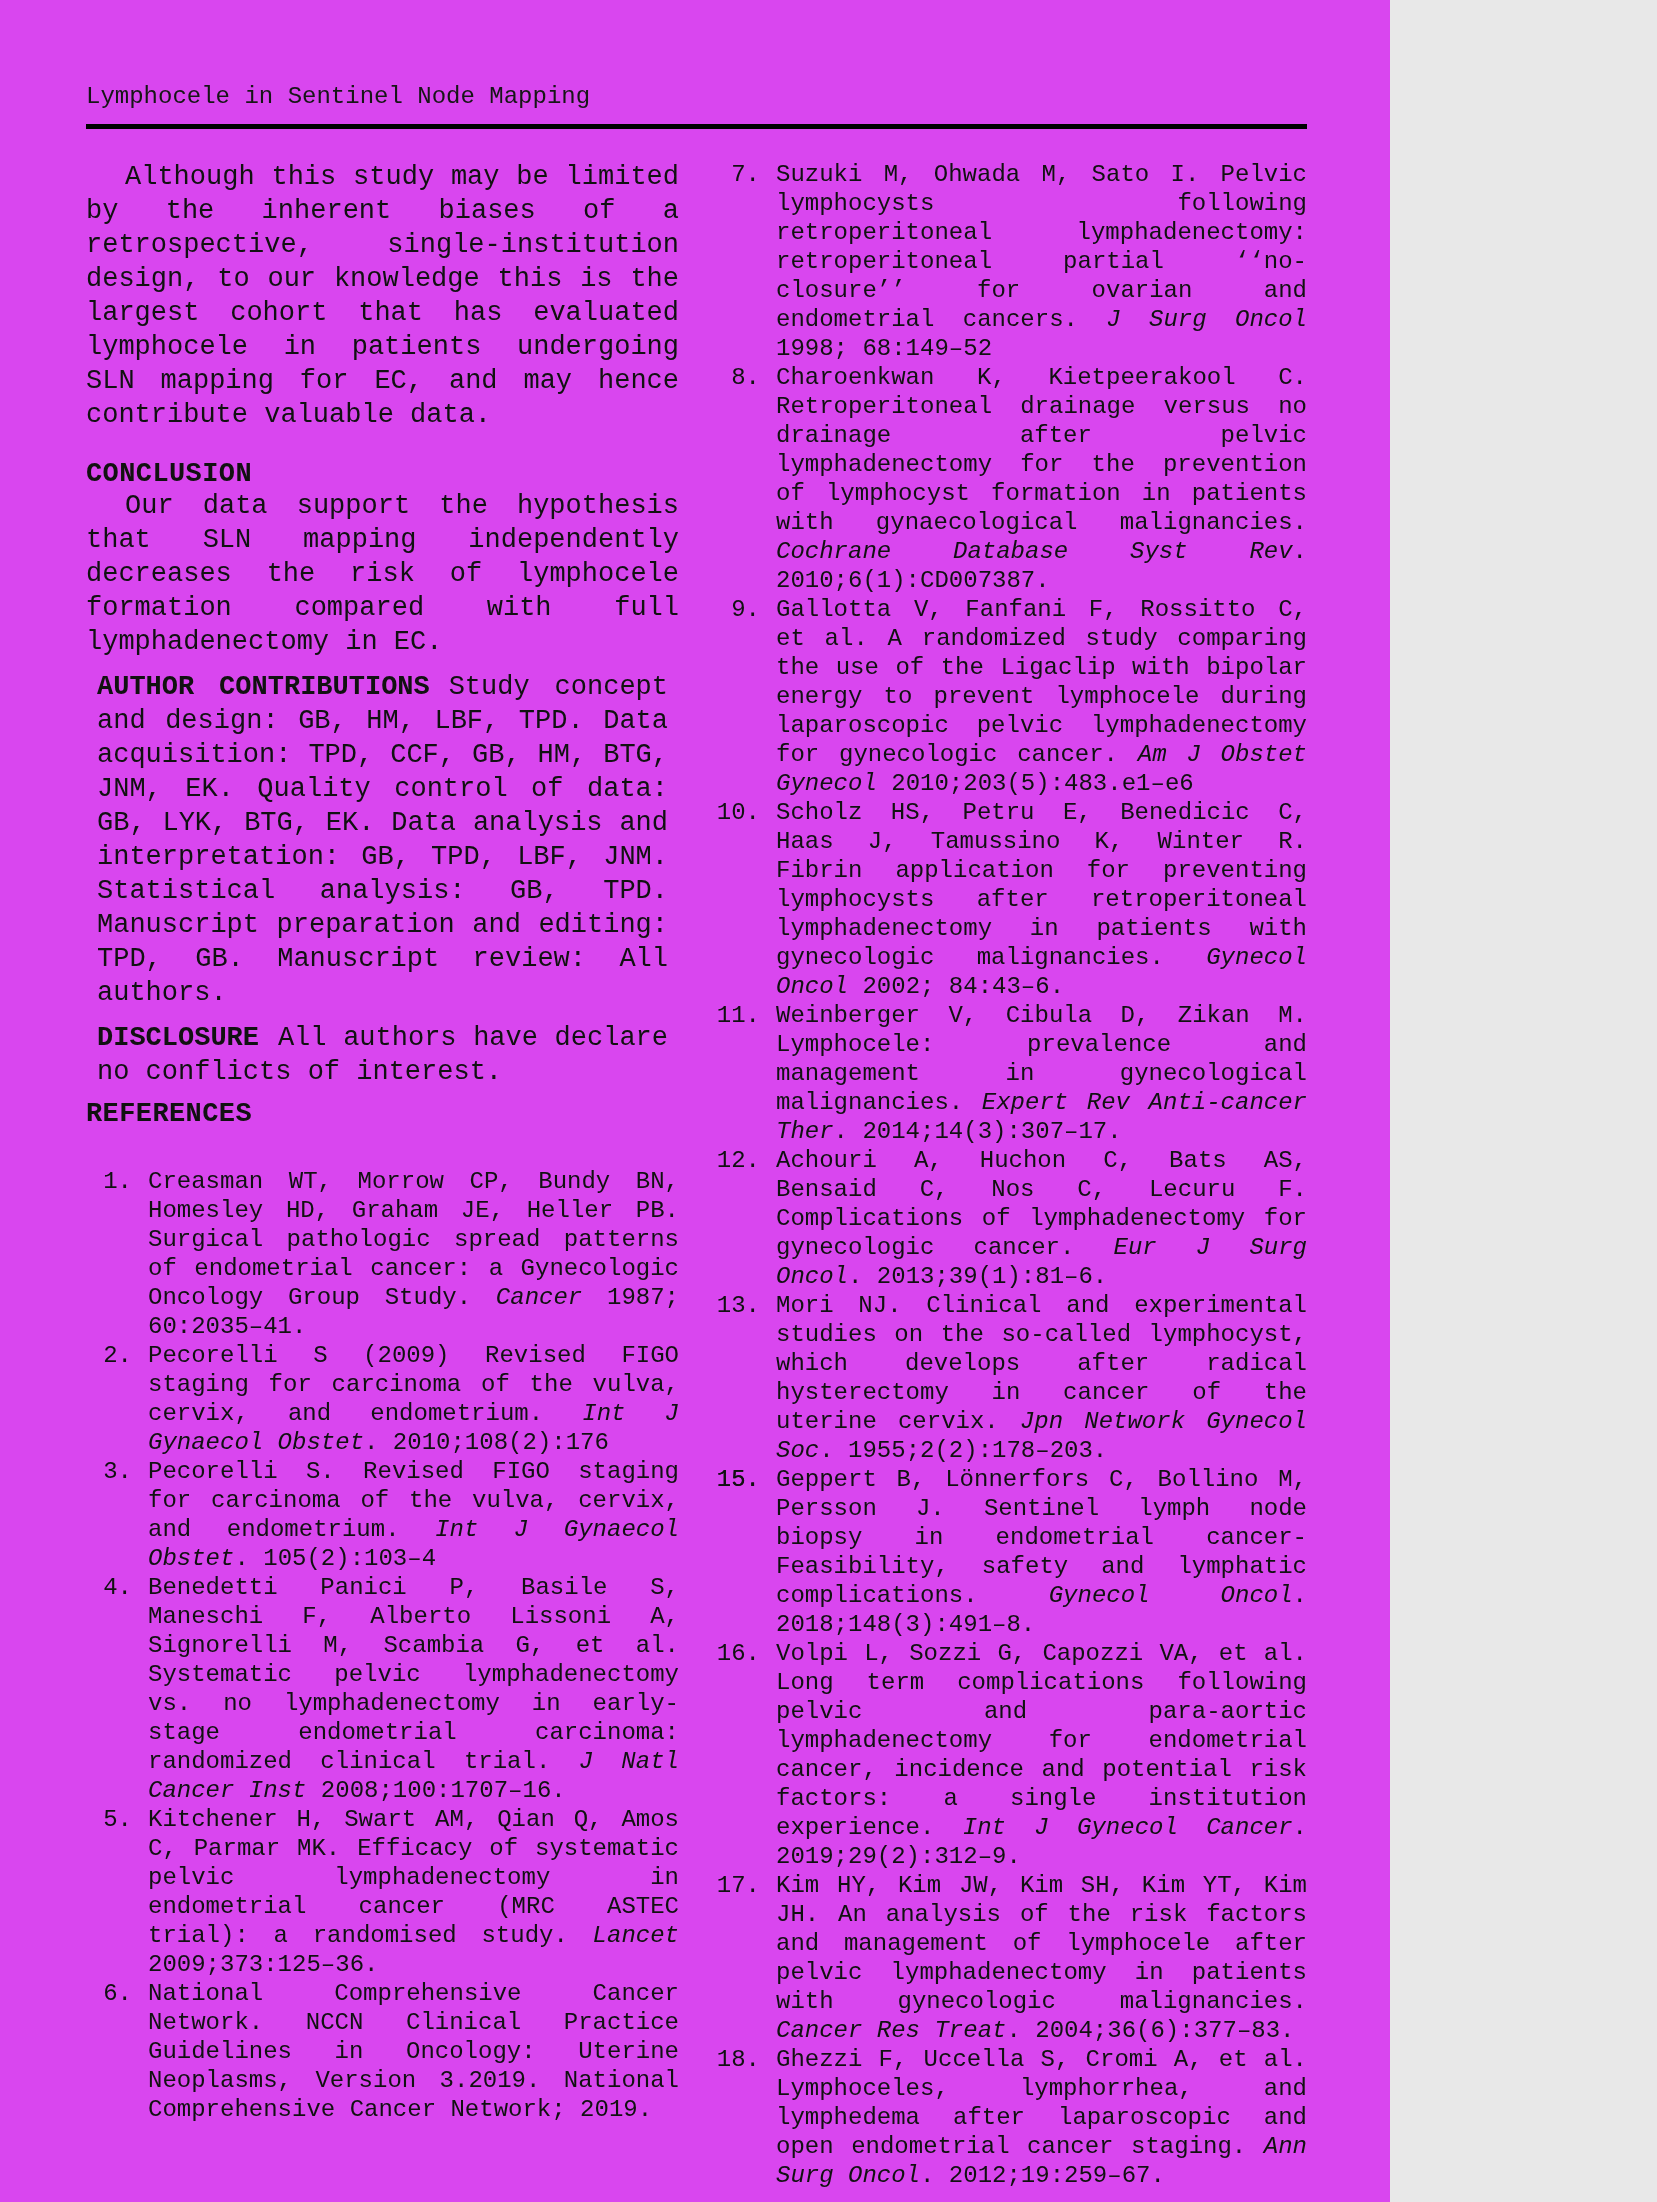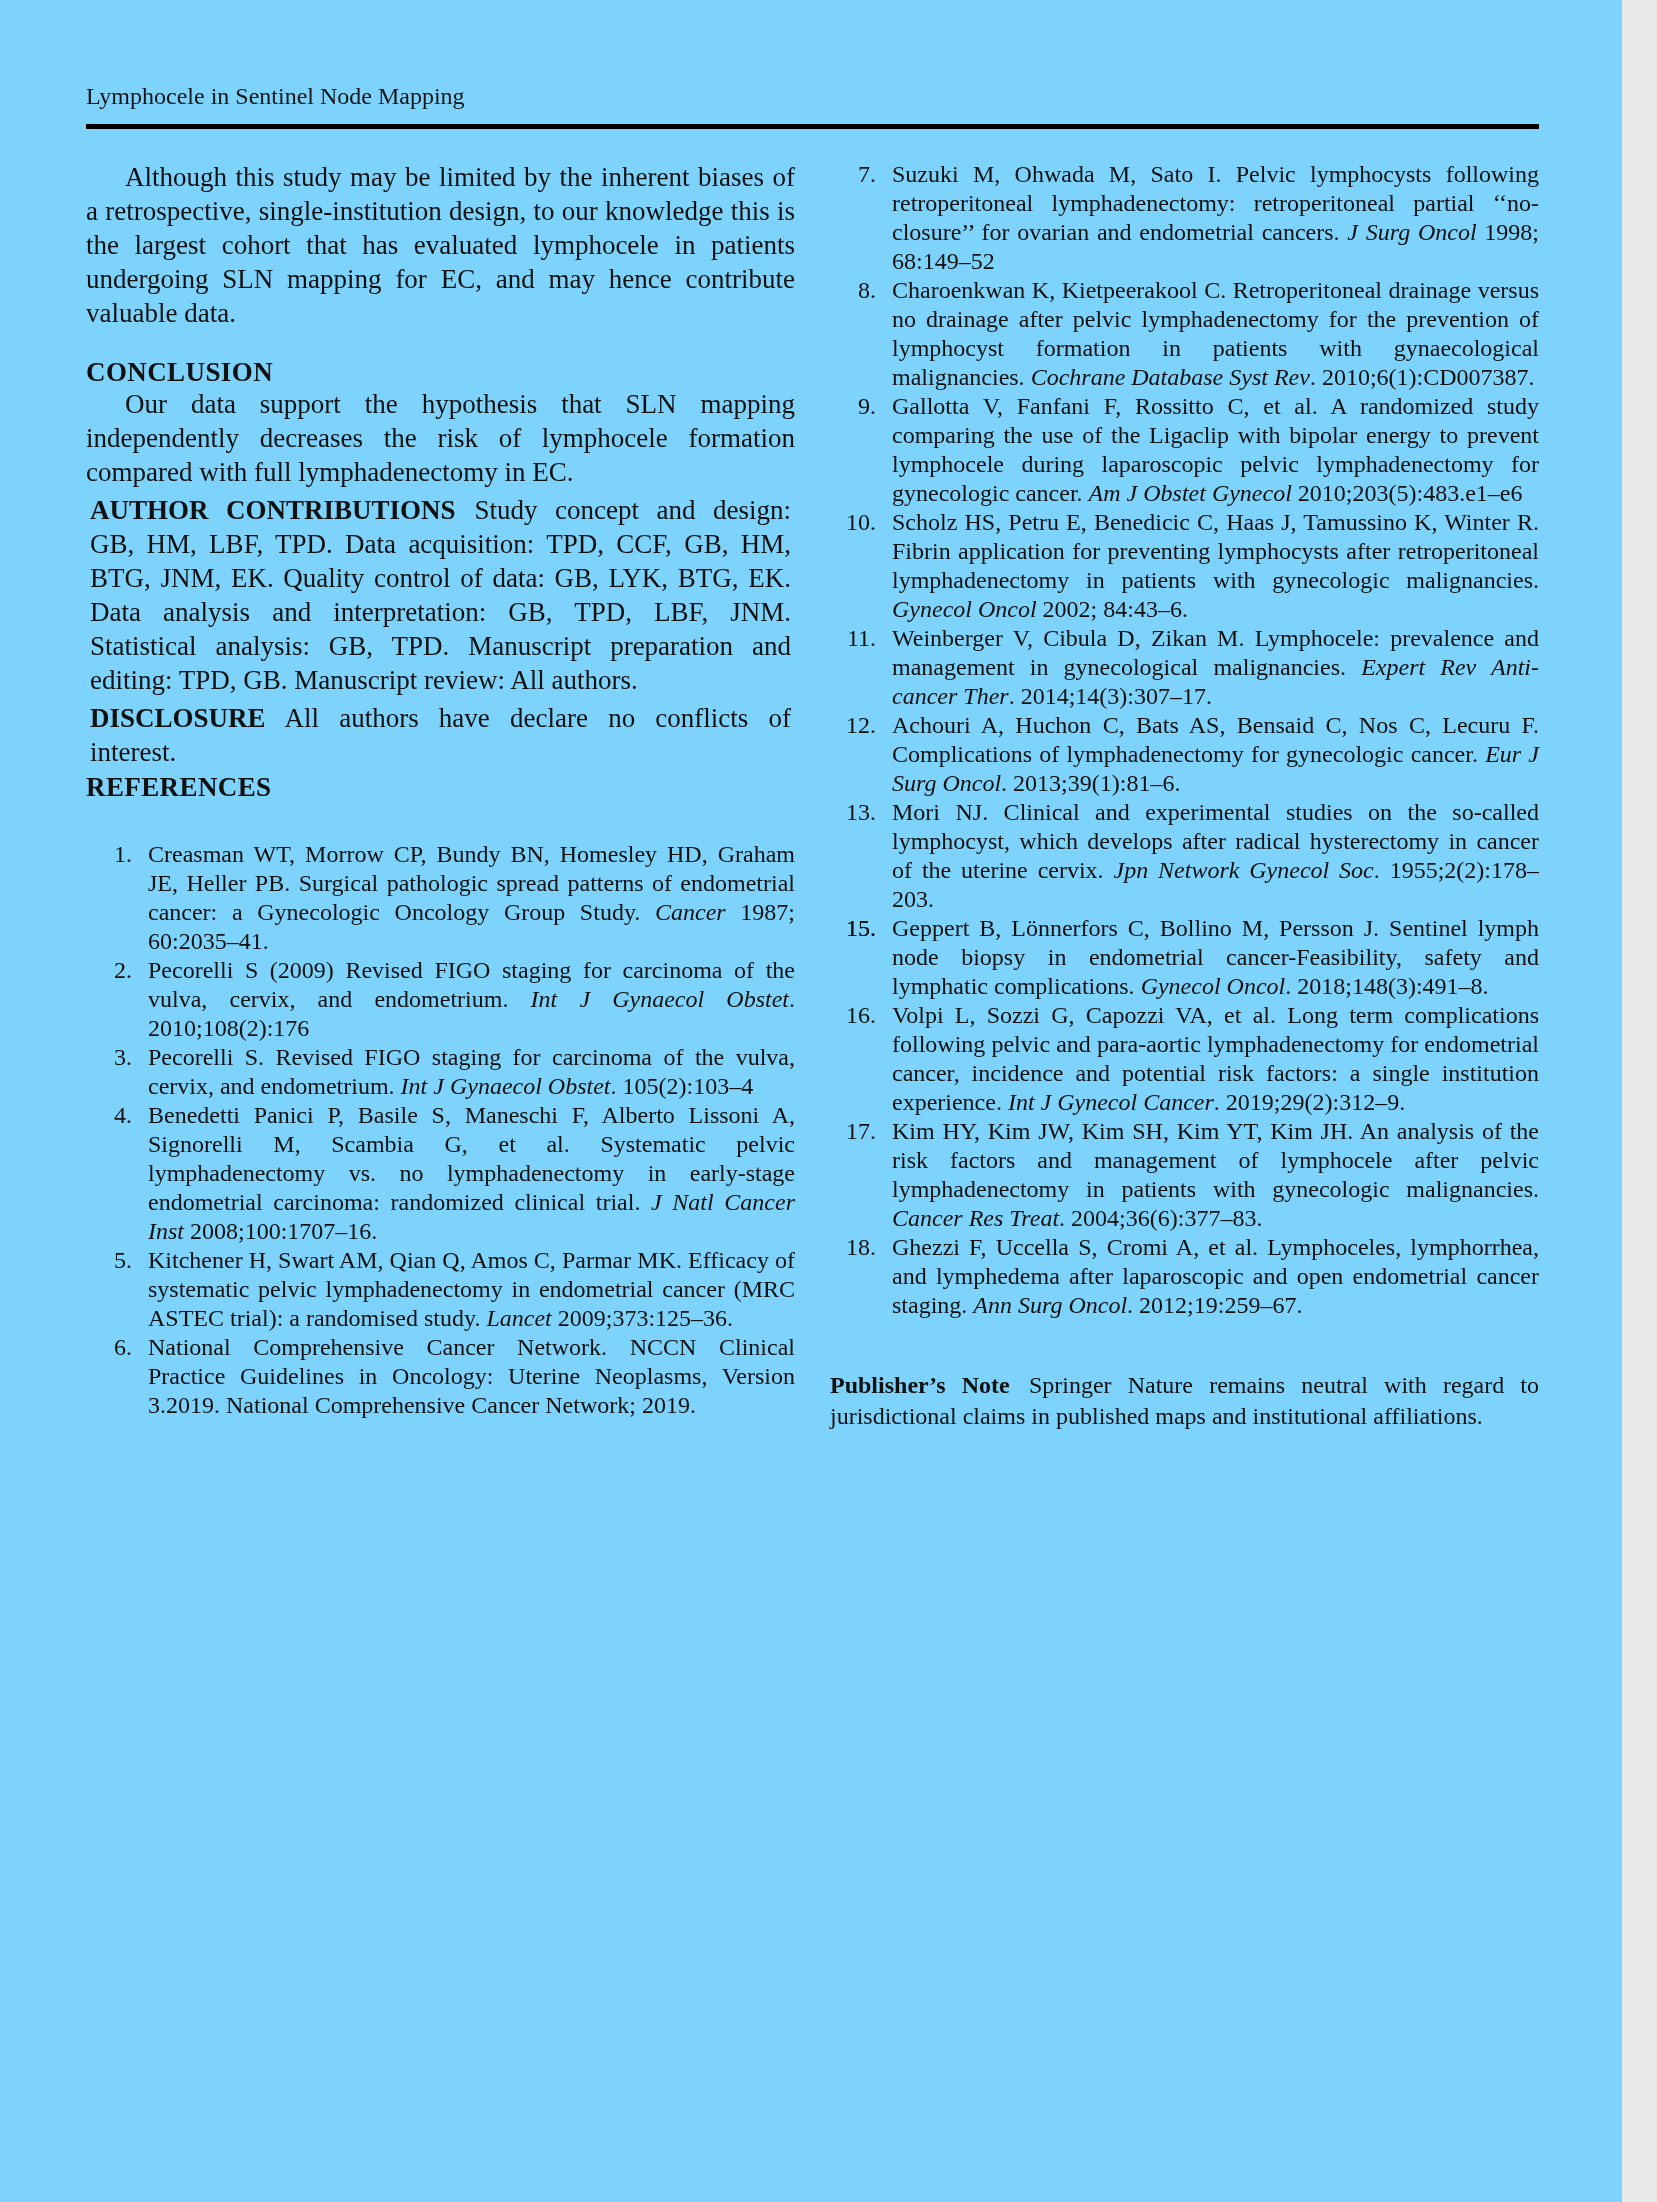--- a/index.html
+++ b/index.html
@@ -1,34 +1,34 @@
 <!DOCTYPE html>
 <html style="font-size:13.8px"><head>
 <meta charset="utf-8">
 <style>
   html,body{margin:0;padding:0;background:#e8e8e8;}
   .page{
-    width:1622px;height:2203px;box-sizing:border-box;
-    background:#7dd3fc;color:#111;
+    width:1390px;height:2203px;box-sizing:border-box;
+    background:#d946ef;color:#111;
     padding:83px 83px 0 86px;
-    font-family:Liberation Serif, serif;
+    font-family:Liberation Mono, monospace;
     position:relative;overflow:hidden;
   }
   .running-head{font-size:24px;line-height:27.5px;color:#161616;}
   .head-rule{border:none;border-top:5.2px solid #000;margin:13.8px 0 0 0;}
   .columns{display:flex;gap:35px;margin-top:31px;}
   .col{flex:1 1 0;min-width:0;}
 
   p.body-par{
     font-size:27px;line-height:34px;text-align:justify;
     margin:0;text-indent:39px;
   }
   p.runin-par{
     font-size:27px;line-height:34px;text-align:justify;
-    margin:4px;text-indent:0;
+    margin:11px;text-indent:0;
   }
   .section-heading{
     font-size:27px;line-height:29px;font-weight:bold;
     margin:0;letter-spacing:0.4px;
   }
   .runin-label{font-weight:bold;margin-right:0.7em;}
 
   .m-conc-head{margin-top:28px;}
   .m-conc-par{margin-top:45px;}
   .m-ac{margin-top:69px;}

